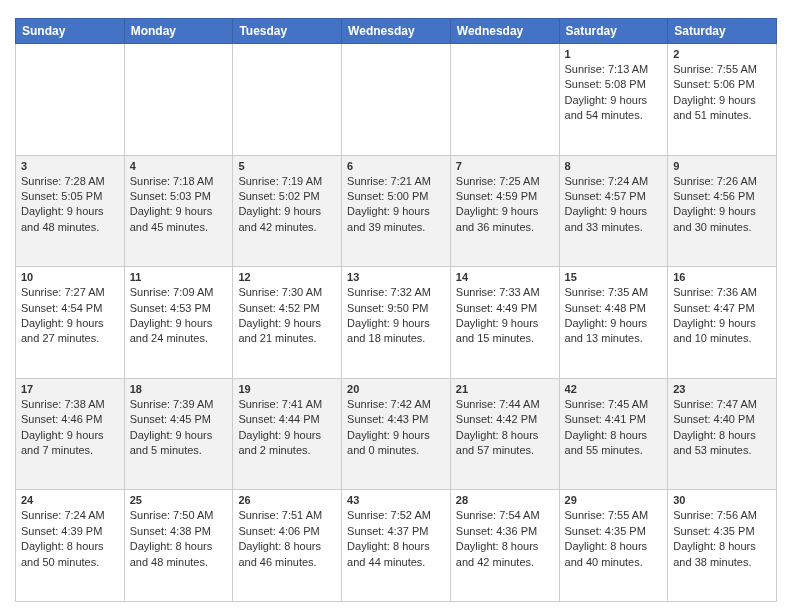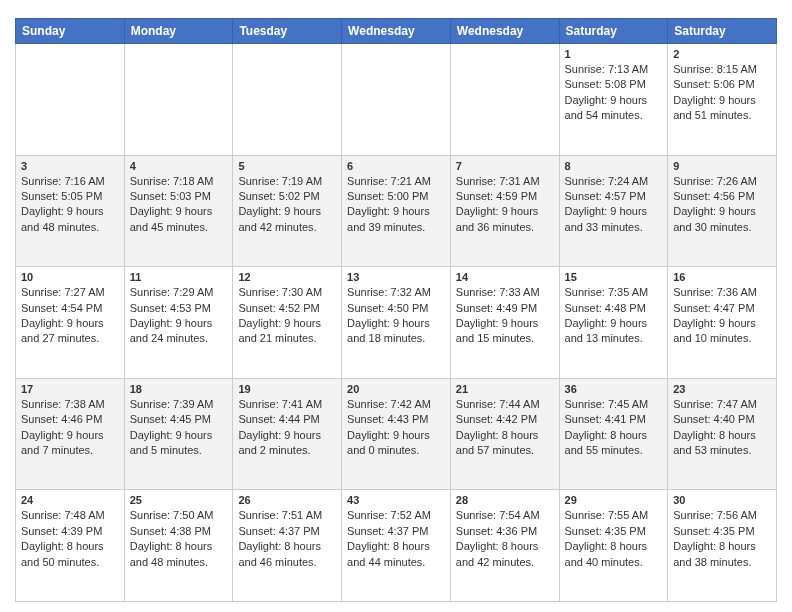--- a/index.html
+++ b/index.html
@@ -119,29 +119,29 @@
           <td class="empty-cell"></td>
           <td class="empty-cell"></td>
           <td>
             <span class="day-number">1</span>
             <div class="day-info">Sunrise: 7:13 AM
 Sunset: 5:08 PM
 Daylight: 9 hours and 54 minutes.</div>
           </td>
           <td>
             <span class="day-number">2</span>
-            <div class="day-info">Sunrise: 8:15 AM
+            <div class="day-info">Sunrise: 7:55 AM
 Sunset: 5:06 PM
 Daylight: 9 hours and 51 minutes.</div>
           </td>
         </tr>
         <tr>
           <td>
             <span class="day-number">3</span>
-            <div class="day-info">Sunrise: 7:16 AM
+            <div class="day-info">Sunrise: 7:28 AM
 Sunset: 5:05 PM
 Daylight: 9 hours and 48 minutes.</div>
           </td>
           <td>
             <span class="day-number">4</span>
             <div class="day-info">Sunrise: 7:18 AM
 Sunset: 5:03 PM
 Daylight: 9 hours and 45 minutes.</div>
           </td>
           <td>
@@ -151,21 +151,21 @@
 Daylight: 9 hours and 42 minutes.</div>
           </td>
           <td>
             <span class="day-number">6</span>
             <div class="day-info">Sunrise: 7:21 AM
 Sunset: 5:00 PM
 Daylight: 9 hours and 39 minutes.</div>
           </td>
           <td>
             <span class="day-number">7</span>
-            <div class="day-info">Sunrise: 7:31 AM
+            <div class="day-info">Sunrise: 7:25 AM
 Sunset: 4:59 PM
 Daylight: 9 hours and 36 minutes.</div>
           </td>
           <td>
             <span class="day-number">8</span>
             <div class="day-info">Sunrise: 7:24 AM
 Sunset: 4:57 PM
 Daylight: 9 hours and 33 minutes.</div>
           </td>
           <td>
@@ -177,34 +177,34 @@
         </tr>
         <tr>
           <td>
             <span class="day-number">10</span>
             <div class="day-info">Sunrise: 7:27 AM
 Sunset: 4:54 PM
 Daylight: 9 hours and 27 minutes.</div>
           </td>
           <td>
             <span class="day-number">11</span>
-            <div class="day-info">Sunrise: 7:29 AM
+            <div class="day-info">Sunrise: 7:09 AM
 Sunset: 4:53 PM
 Daylight: 9 hours and 24 minutes.</div>
           </td>
           <td>
             <span class="day-number">12</span>
             <div class="day-info">Sunrise: 7:30 AM
 Sunset: 4:52 PM
 Daylight: 9 hours and 21 minutes.</div>
           </td>
           <td>
             <span class="day-number">13</span>
             <div class="day-info">Sunrise: 7:32 AM
-Sunset: 4:50 PM
+Sunset: 9:50 PM
 Daylight: 9 hours and 18 minutes.</div>
           </td>
           <td>
             <span class="day-number">14</span>
             <div class="day-info">Sunrise: 7:33 AM
 Sunset: 4:49 PM
 Daylight: 9 hours and 15 minutes.</div>
           </td>
           <td>
             <span class="day-number">15</span>
@@ -244,49 +244,49 @@
 Sunset: 4:43 PM
 Daylight: 9 hours and 0 minutes.</div>
           </td>
           <td>
             <span class="day-number">21</span>
             <div class="day-info">Sunrise: 7:44 AM
 Sunset: 4:42 PM
 Daylight: 8 hours and 57 minutes.</div>
           </td>
           <td>
-            <span class="day-number">36</span>
+            <span class="day-number">42</span>
             <div class="day-info">Sunrise: 7:45 AM
 Sunset: 4:41 PM
 Daylight: 8 hours and 55 minutes.</div>
           </td>
           <td>
             <span class="day-number">23</span>
             <div class="day-info">Sunrise: 7:47 AM
 Sunset: 4:40 PM
 Daylight: 8 hours and 53 minutes.</div>
           </td>
         </tr>
         <tr>
           <td>
             <span class="day-number">24</span>
-            <div class="day-info">Sunrise: 7:48 AM
+            <div class="day-info">Sunrise: 7:24 AM
 Sunset: 4:39 PM
 Daylight: 8 hours and 50 minutes.</div>
           </td>
           <td>
             <span class="day-number">25</span>
             <div class="day-info">Sunrise: 7:50 AM
 Sunset: 4:38 PM
 Daylight: 8 hours and 48 minutes.</div>
           </td>
           <td>
             <span class="day-number">26</span>
             <div class="day-info">Sunrise: 7:51 AM
-Sunset: 4:37 PM
+Sunset: 4:06 PM
 Daylight: 8 hours and 46 minutes.</div>
           </td>
           <td>
             <span class="day-number">43</span>
             <div class="day-info">Sunrise: 7:52 AM
 Sunset: 4:37 PM
 Daylight: 8 hours and 44 minutes.</div>
           </td>
           <td>
             <span class="day-number">28</span>

